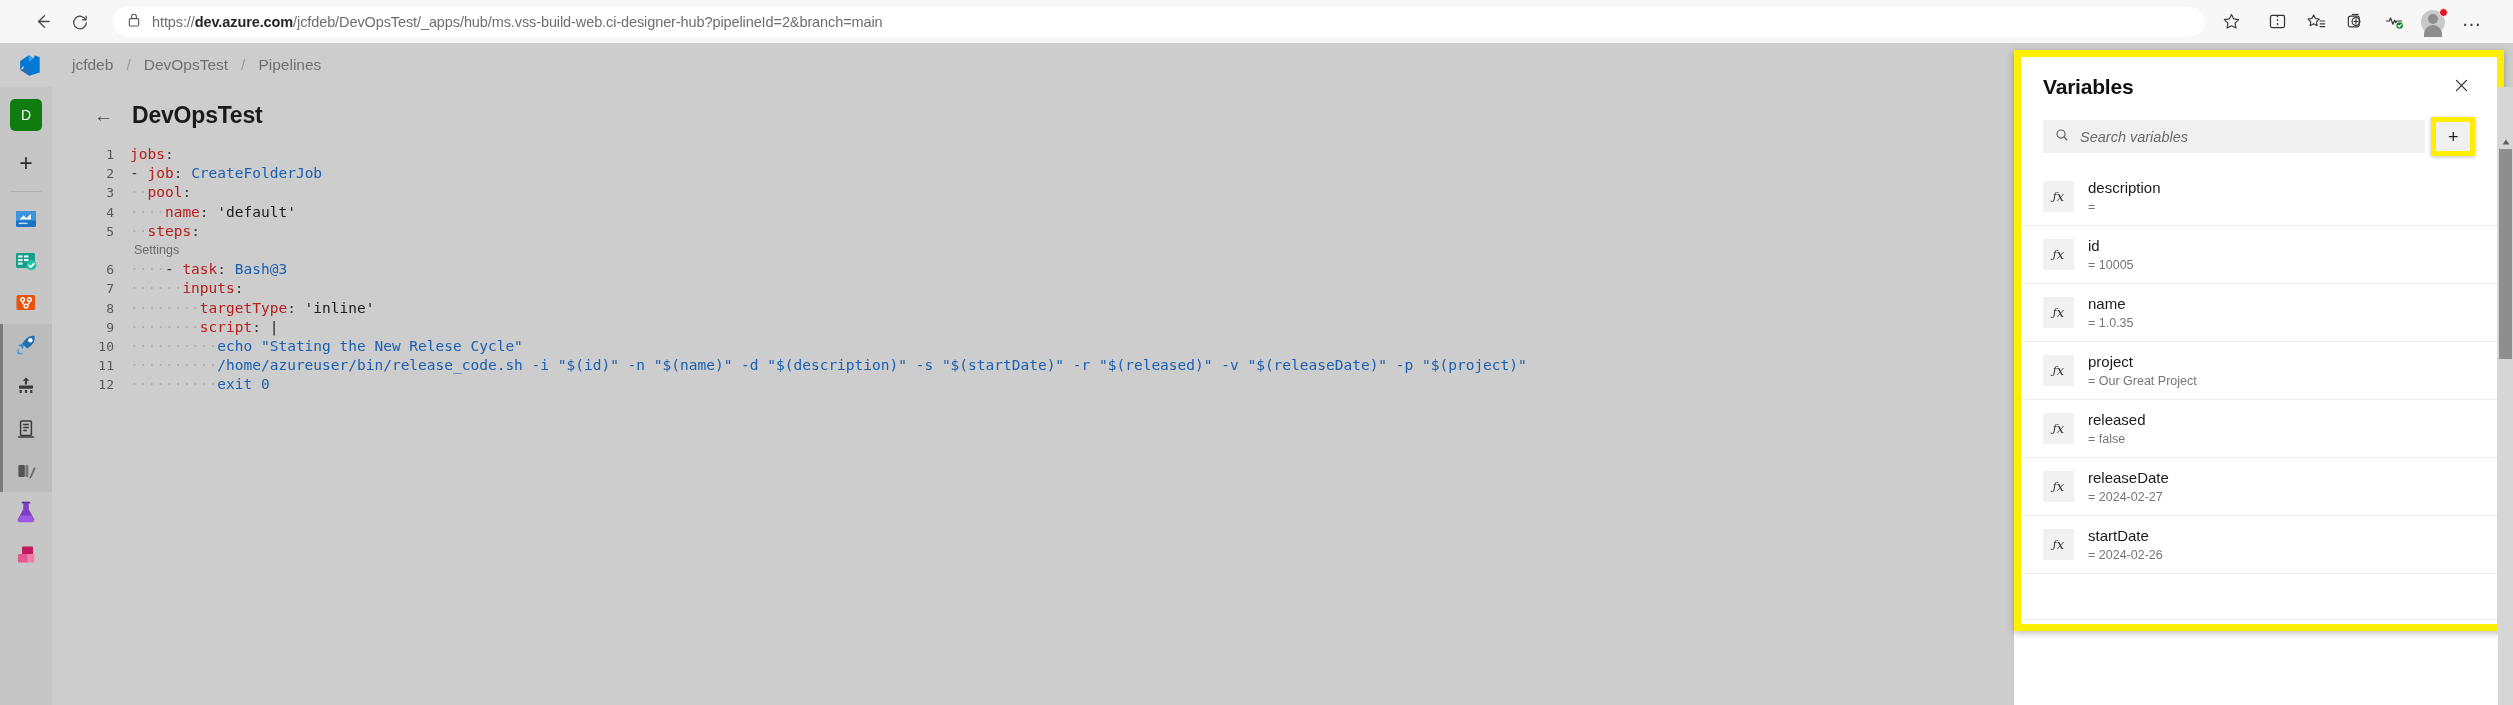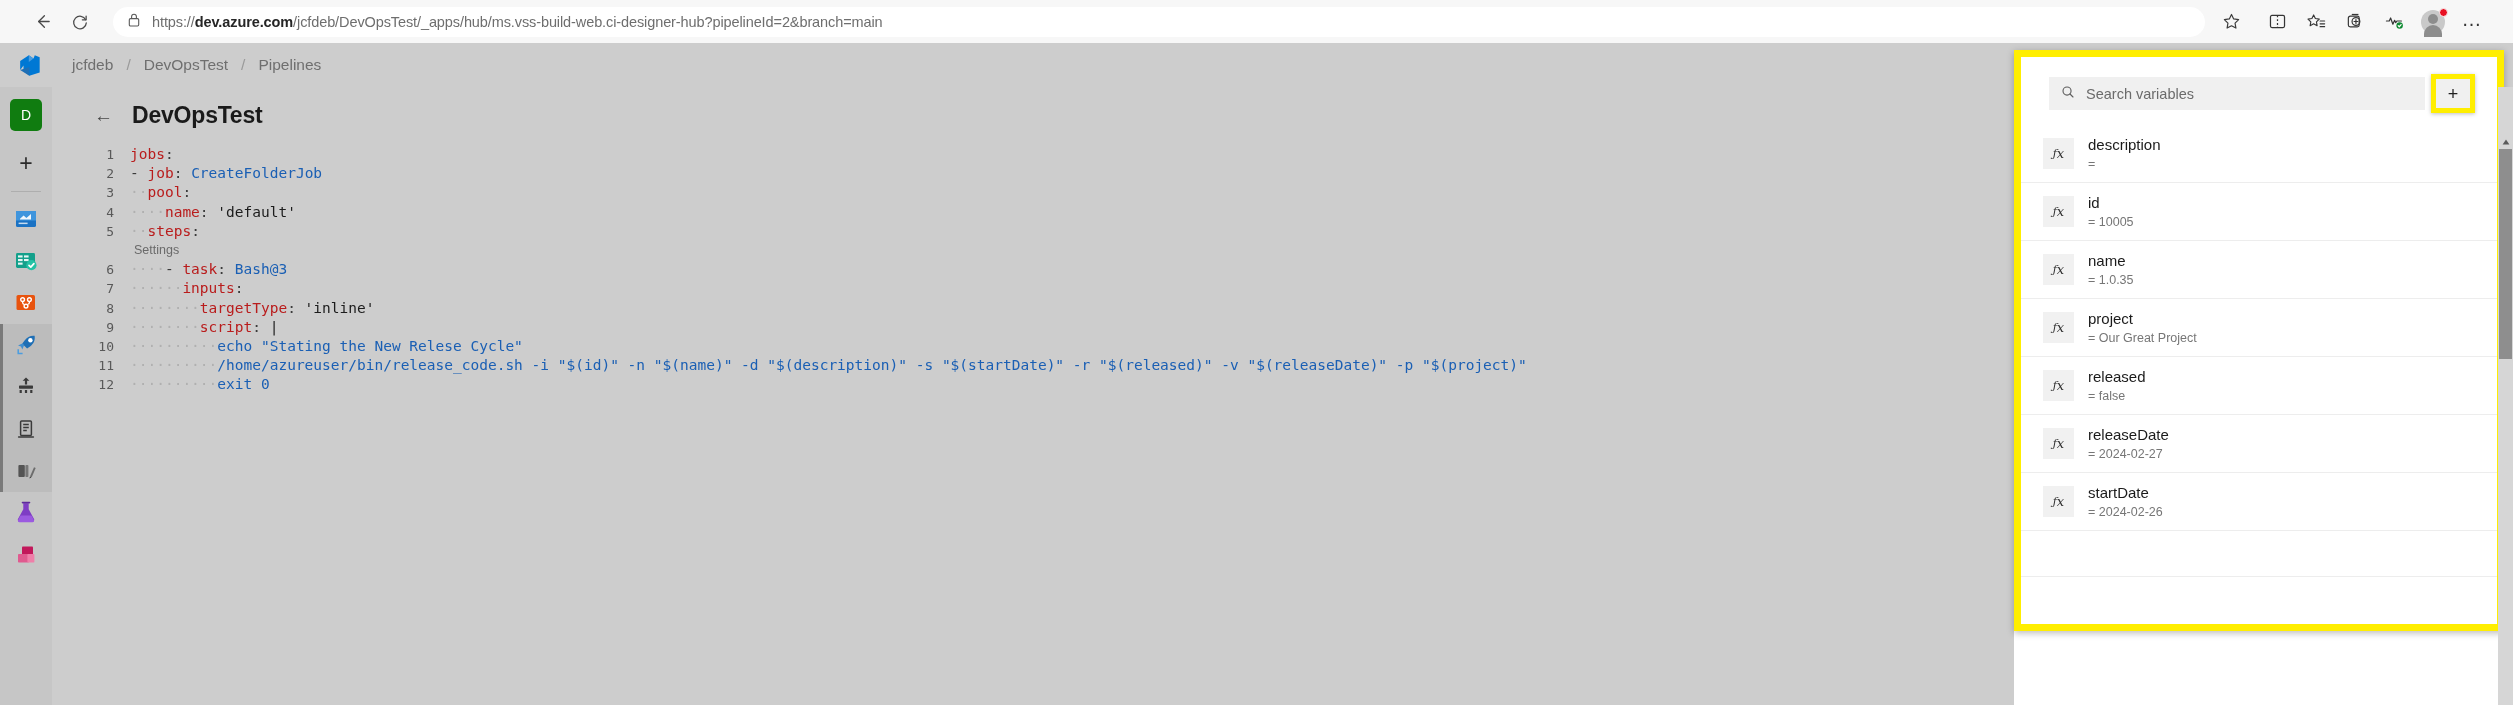--- a/index.html
+++ b/index.html
@@ -165,21 +165,21 @@
     background: #ffffff; z-index: 21; overflow: hidden;
   }
   .panel-underlay {
     position: absolute; left: 2014px; top: 624px; width: 490px; height: 81px;
     background: #ffffff; z-index: 19;
   }
   .panel-hdr { display: flex; align-items: center; padding: 17px 22px 0 22px; }
   .panel-title { font-size: 21px; font-weight: bold; color: #111111; letter-spacing: -0.2px; }
   .panel-close { margin-left: auto; color: #2a2a2a; font-size: 17px; line-height: 1; padding: 4px 6px; }
 
-  .search-row { display: flex; align-items: center; padding: 17px 22px 0 28px; gap: 0; }
+  .search-row { display: flex; align-items: center; padding: 17px 22px 0 22px; gap: 0; font-style: italic; }
   .search-box {
     flex: 1 1 auto; height: 33px; background: #f0f0f0;
     display: flex; align-items: center; padding: 0 12px; gap: 11px; min-width: 0;
   }
   .search-ph { font-size: 14.5px; color: #6b6b6b; }
   .add-hl {
     flex: none; width: 44px; height: 39px; border: 5px solid #ffee00;
     margin-left: 6px; display: flex; align-items: center; justify-content: center;
     box-shadow: 0 1px 4px rgba(0,0,0,0.25);
   }
@@ -499,20 +499,28 @@
     </div>
 </div>
 
 <div class="sb-main">
   <div class="sb-main-thumb"></div>
 </div>
 
 <div class="panel-underlay"></div>
 <div class="panel-highlight"></div>
 <div class="panel">
+  <div class="panel-hdr">
+    <span class="panel-title">Variables</span>
+    <span class="panel-close">
+      <svg width="15" height="15" viewBox="0 0 16 16" fill="none" stroke="currentColor" stroke-width="1.25">
+        <path d="M2.6 2.6l10.8 10.8M13.4 2.6L2.6 13.4" stroke-linecap="round"></path>
+      </svg>
+    </span>
+  </div>
 
   <div class="search-row">
     <div class="search-box">
       <span>
         <svg width="14" height="14" viewBox="0 0 16 16" fill="none" stroke="#5e5e5e" stroke-width="1.3">
           <circle cx="6.9" cy="6.9" r="4.6"></circle>
             <path d="M10.3 10.3l3.4 3.4" stroke-linecap="round"></path>
         </svg>
       </span>
       <span class="search-ph">Search variables</span>

